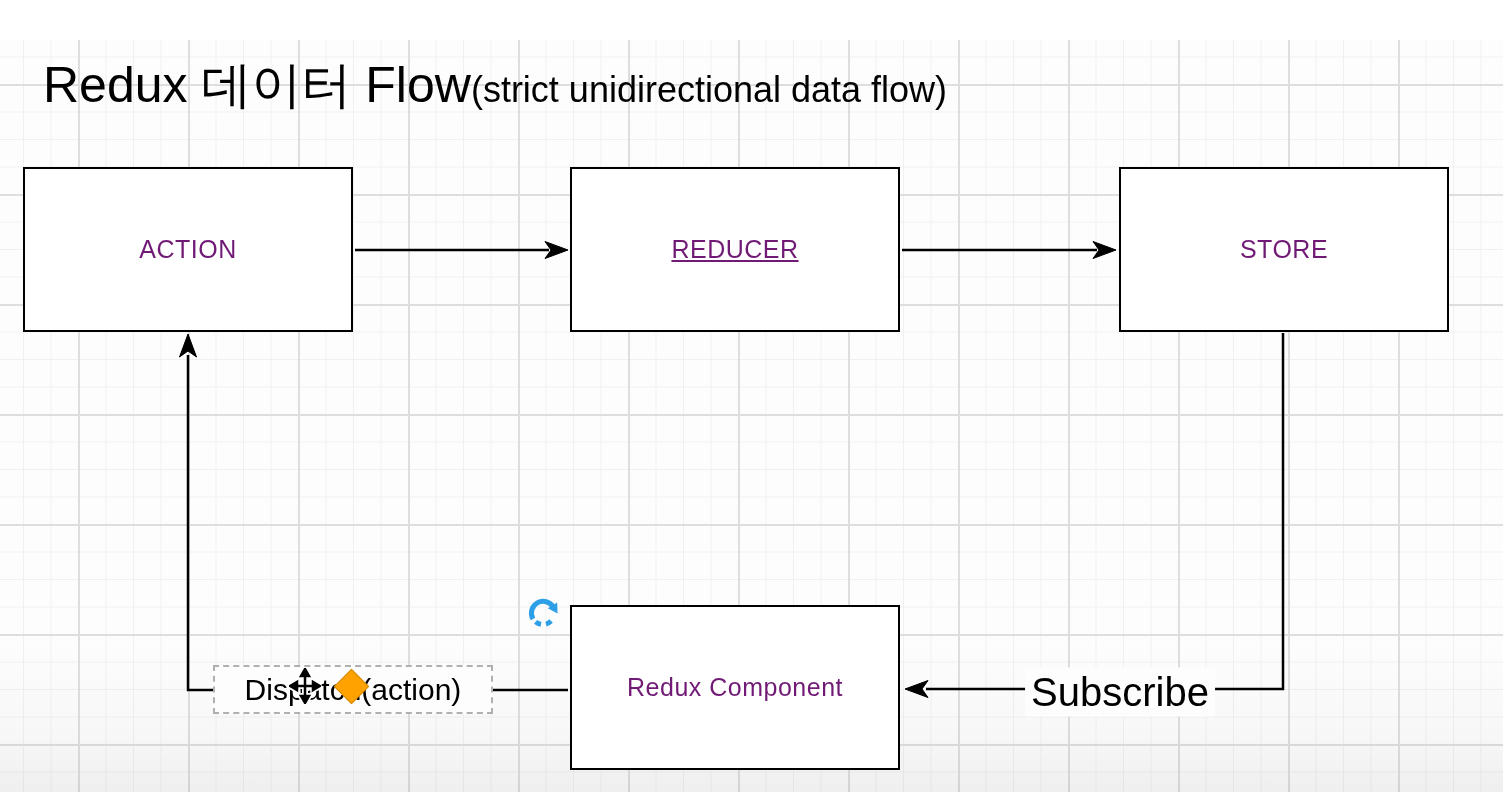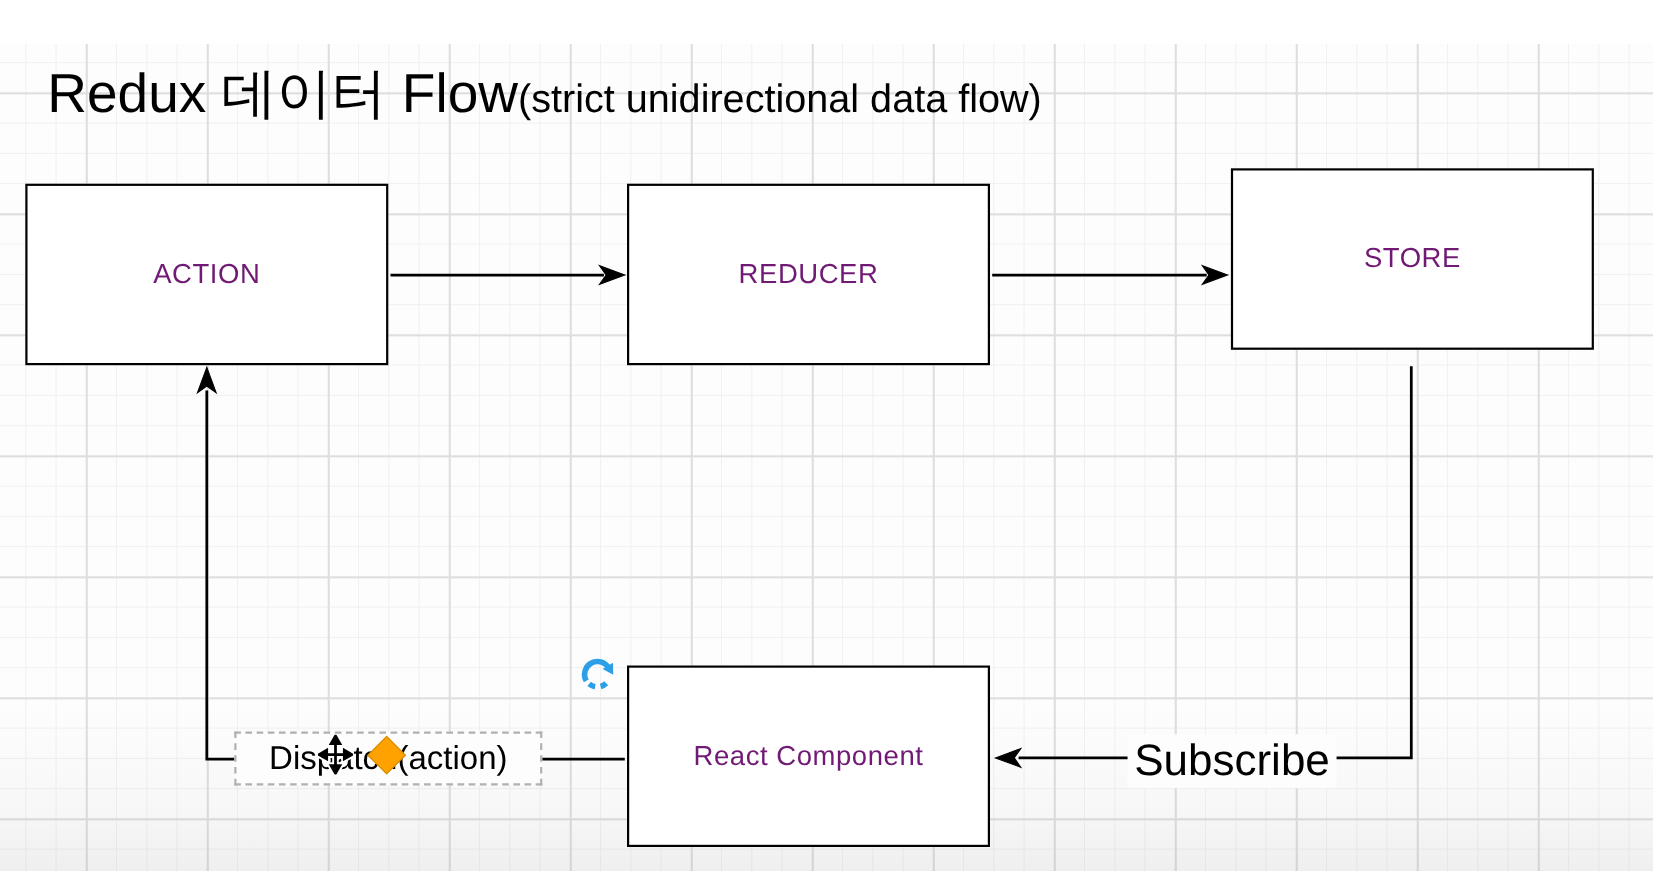--- a/index.html
+++ b/index.html
@@ -30,22 +30,22 @@
   .wires line, .wires path { stroke:#000; stroke-width:2.5px; fill:none; }
   .wires polygon { fill:#000; stroke:#000; stroke-width:1px; }
 
   .node {
     position:absolute; width:330px; height:165px;
     background:#fff; border:2.5px solid #000;
     display:flex; align-items:center; justify-content:center;
     font-size:25px; color:#701a75; letter-spacing:0.5px;
   }
   .node-action { left:23px;  top:127px; }
-  .node-reducer{ left:570px; top:127px; }
-  .node-store  { left:1119px;top:113px; }
+  .node-reducer{ left:570px; top:127px;text-decoration:underline; }
+  .node-store  { left:1119px;top:127px; }
   .node-react  { left:570px; top:565px; }
 
   .edge-label {
     position:absolute; color:#000; background:#fdfdfd;
     display:flex; align-items:center; justify-content:center; white-space:nowrap;
   }
   .label-subscribe {
     left:1120px; top:652px; transform:translate(-50%,-50%);
     font-size:40px; padding:2px 6px;
   }
@@ -90,21 +90,21 @@
   <div class="node node-action">
     <span>ACTION</span>
   </div>
   <div class="node node-reducer">
     <span>REDUCER</span>
   </div>
   <div class="node node-store">
     <span>STORE</span>
   </div>
   <div class="node node-react">
-    <span>React Component</span>
+    <span>Redux Component</span>
   </div>
 
   <div class="edge-label label-subscribe">
     <span>Subscribe</span>
   </div>
   <div class="edge-label label-dispatch">
     <span>Dispatch(action)</span>
   </div>
 
   <div class="diamond-handle"></div>

